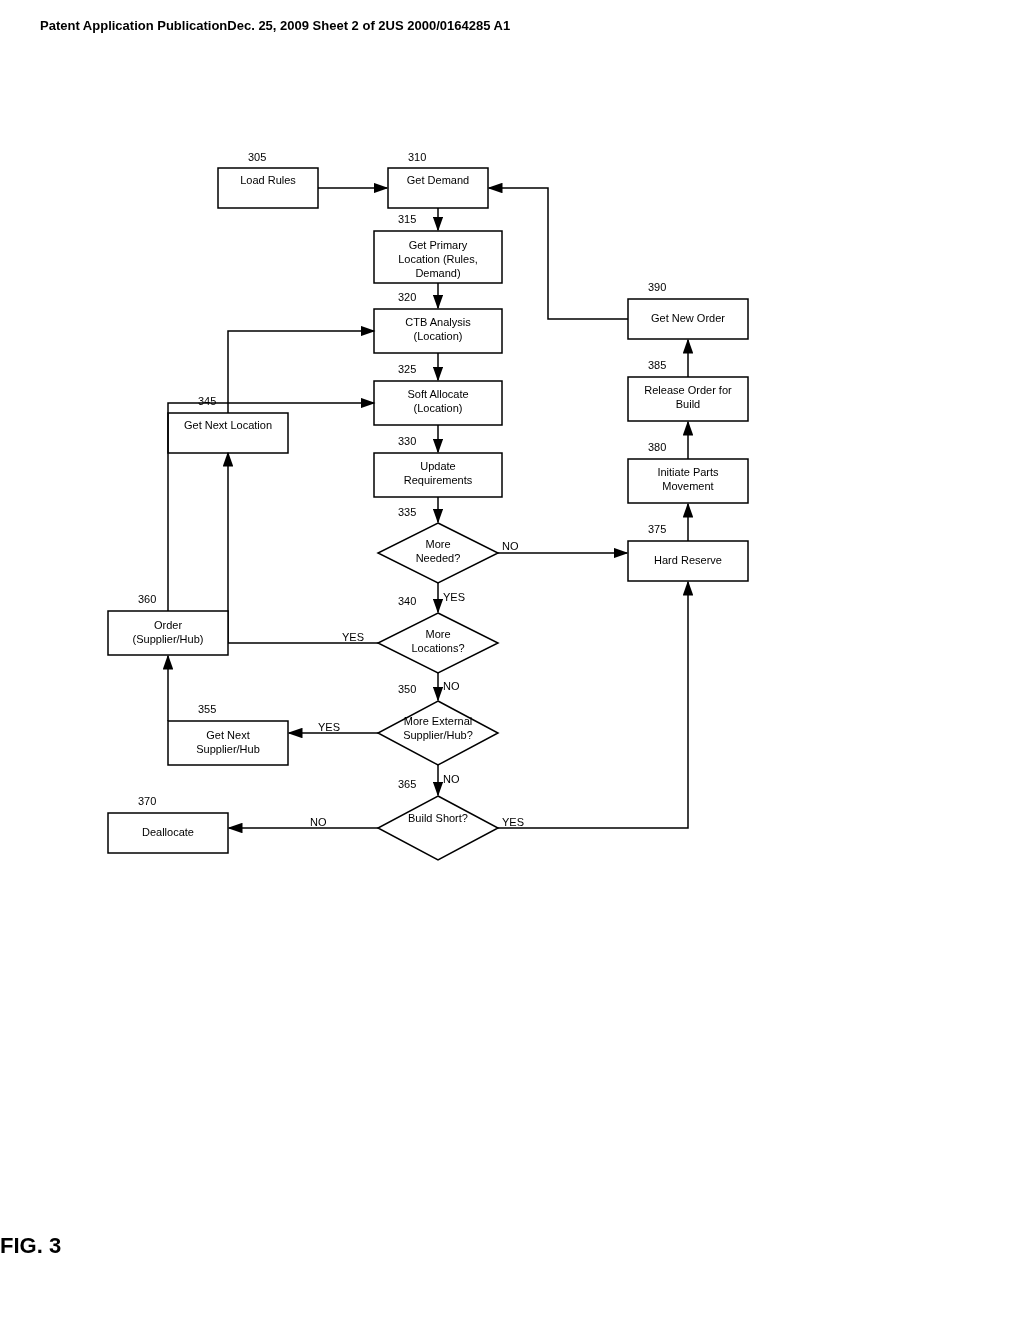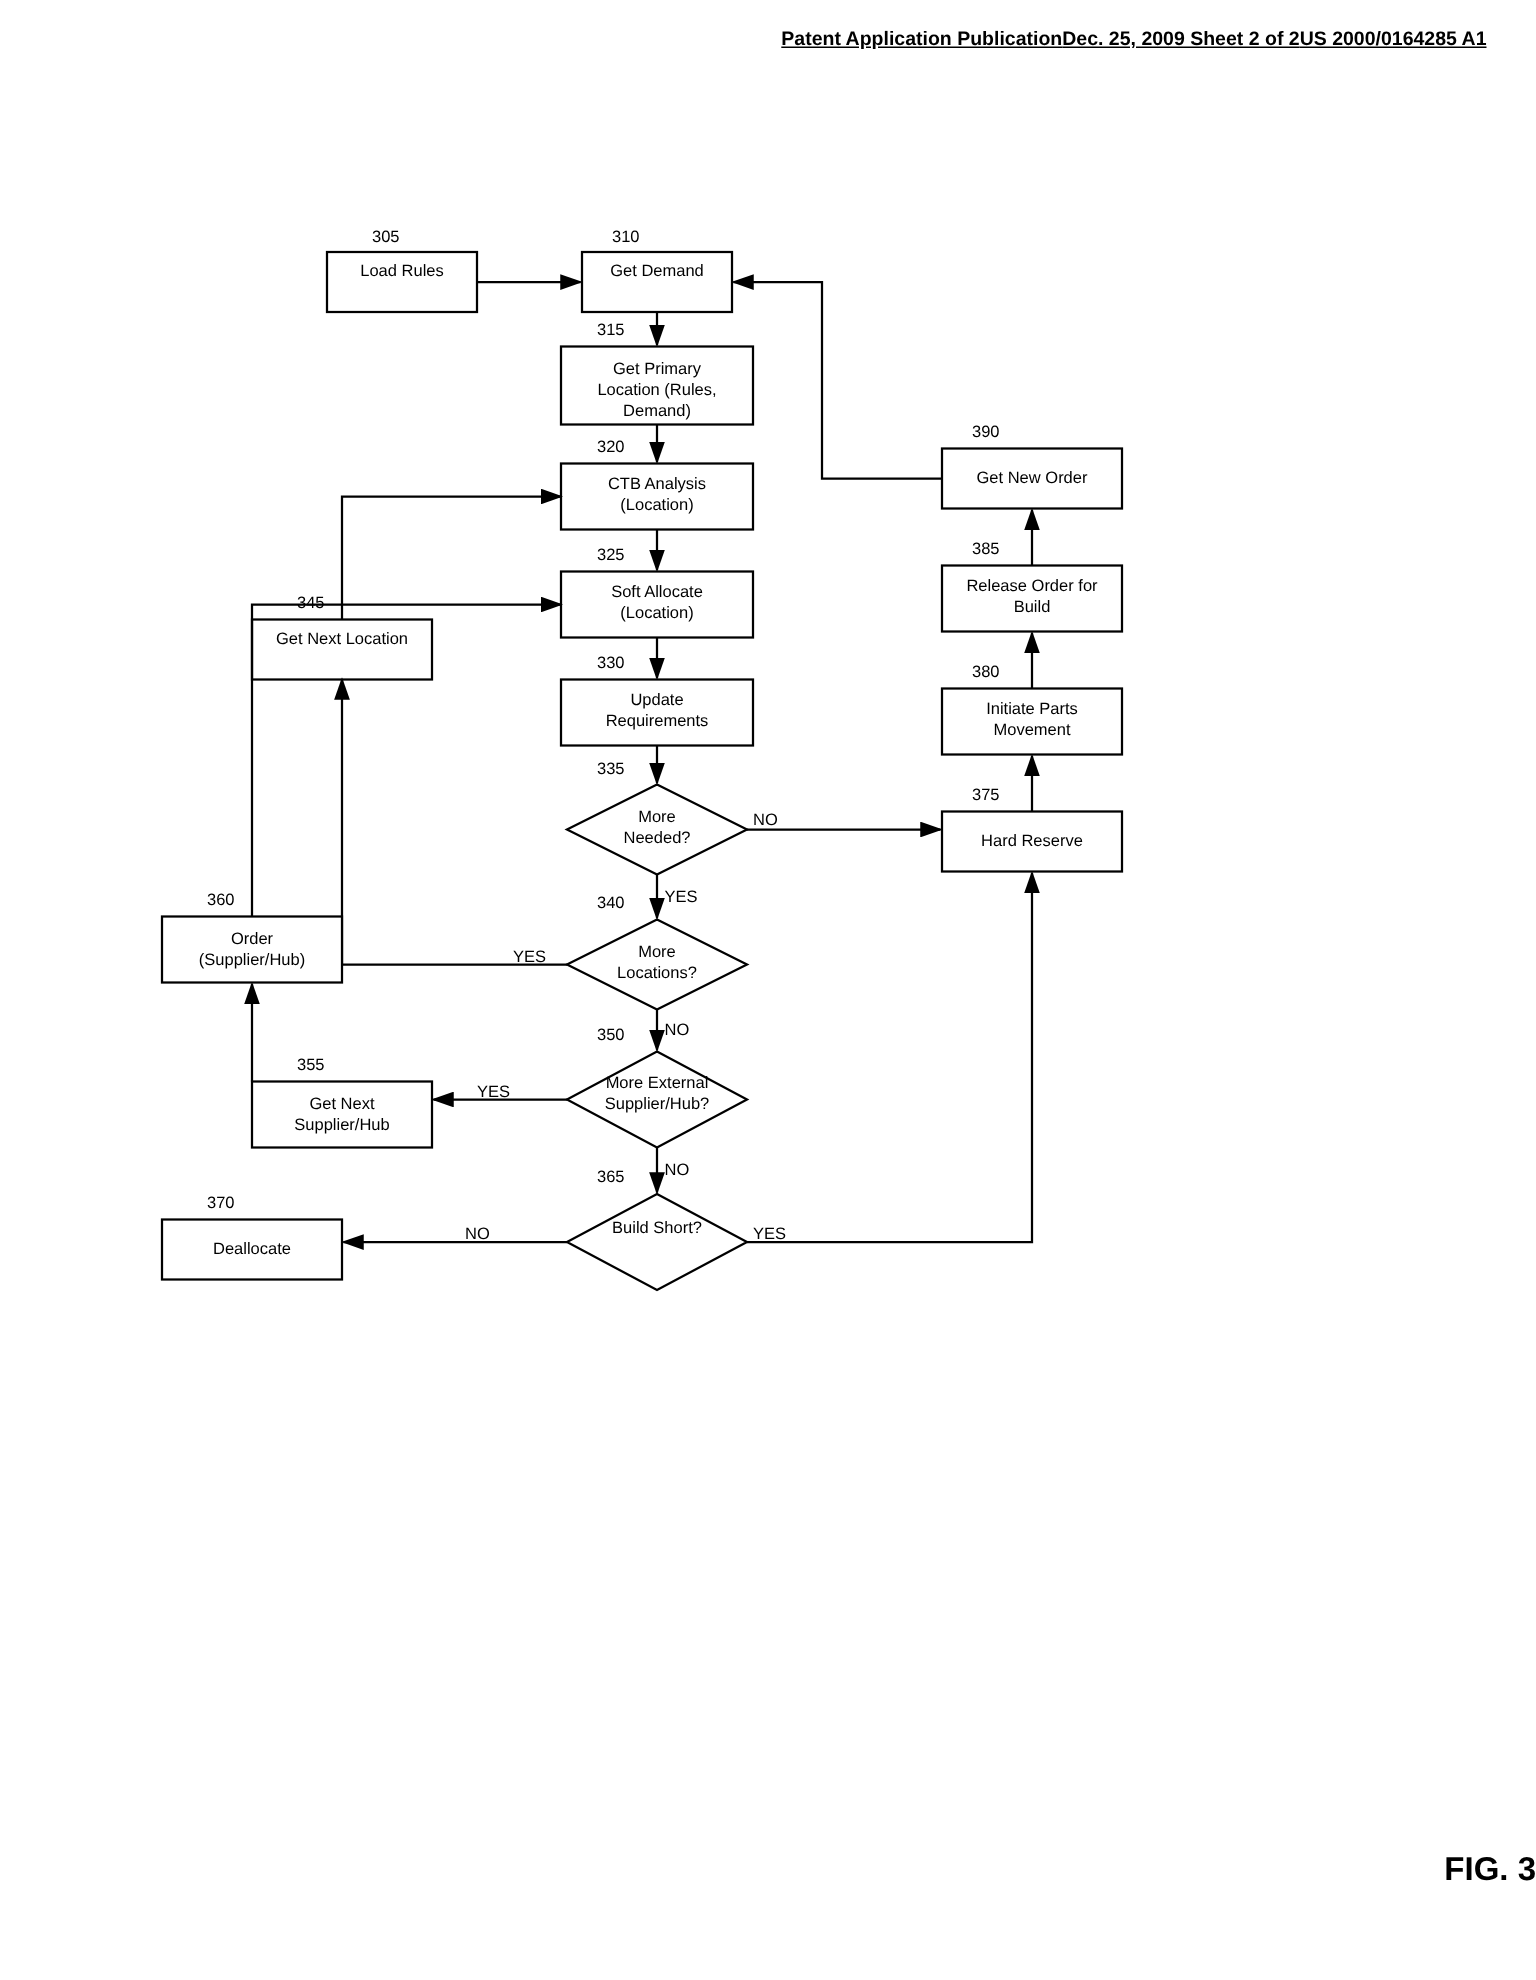--- a/index.html
+++ b/index.html
@@ -11,41 +11,40 @@
       position: relative;
     }
     .page {
       width: 1024px;
       min-height: 1320px;
       background: #fff;
       position: relative;
     }
     .header {
       display: flex;
-      justify-content: flex-end;
+      justify-content: flex-start;
       padding: 18px 33px 10px 40px;
       font-size: 13px;
       font-weight: bold;
-      text-decoration: underline;
     }
     .diagram-area {
       position: relative;
       width: 100%;
       height: 1180px;
       text-align: center;
     }
     svg.flowchart {
       position: absolute;
       top: 0;
       left: 0;
       width: 100%;
       height: 100%;
     }
     .fig-label {
-      text-align: right;
+      text-align: left;
       font-size: 22px;
       font-weight: bold;
       padding-top: 10px;
       padding-bottom: 20px;
     }
   </style>
 </head>
 <body>
 
 <div class="page">

